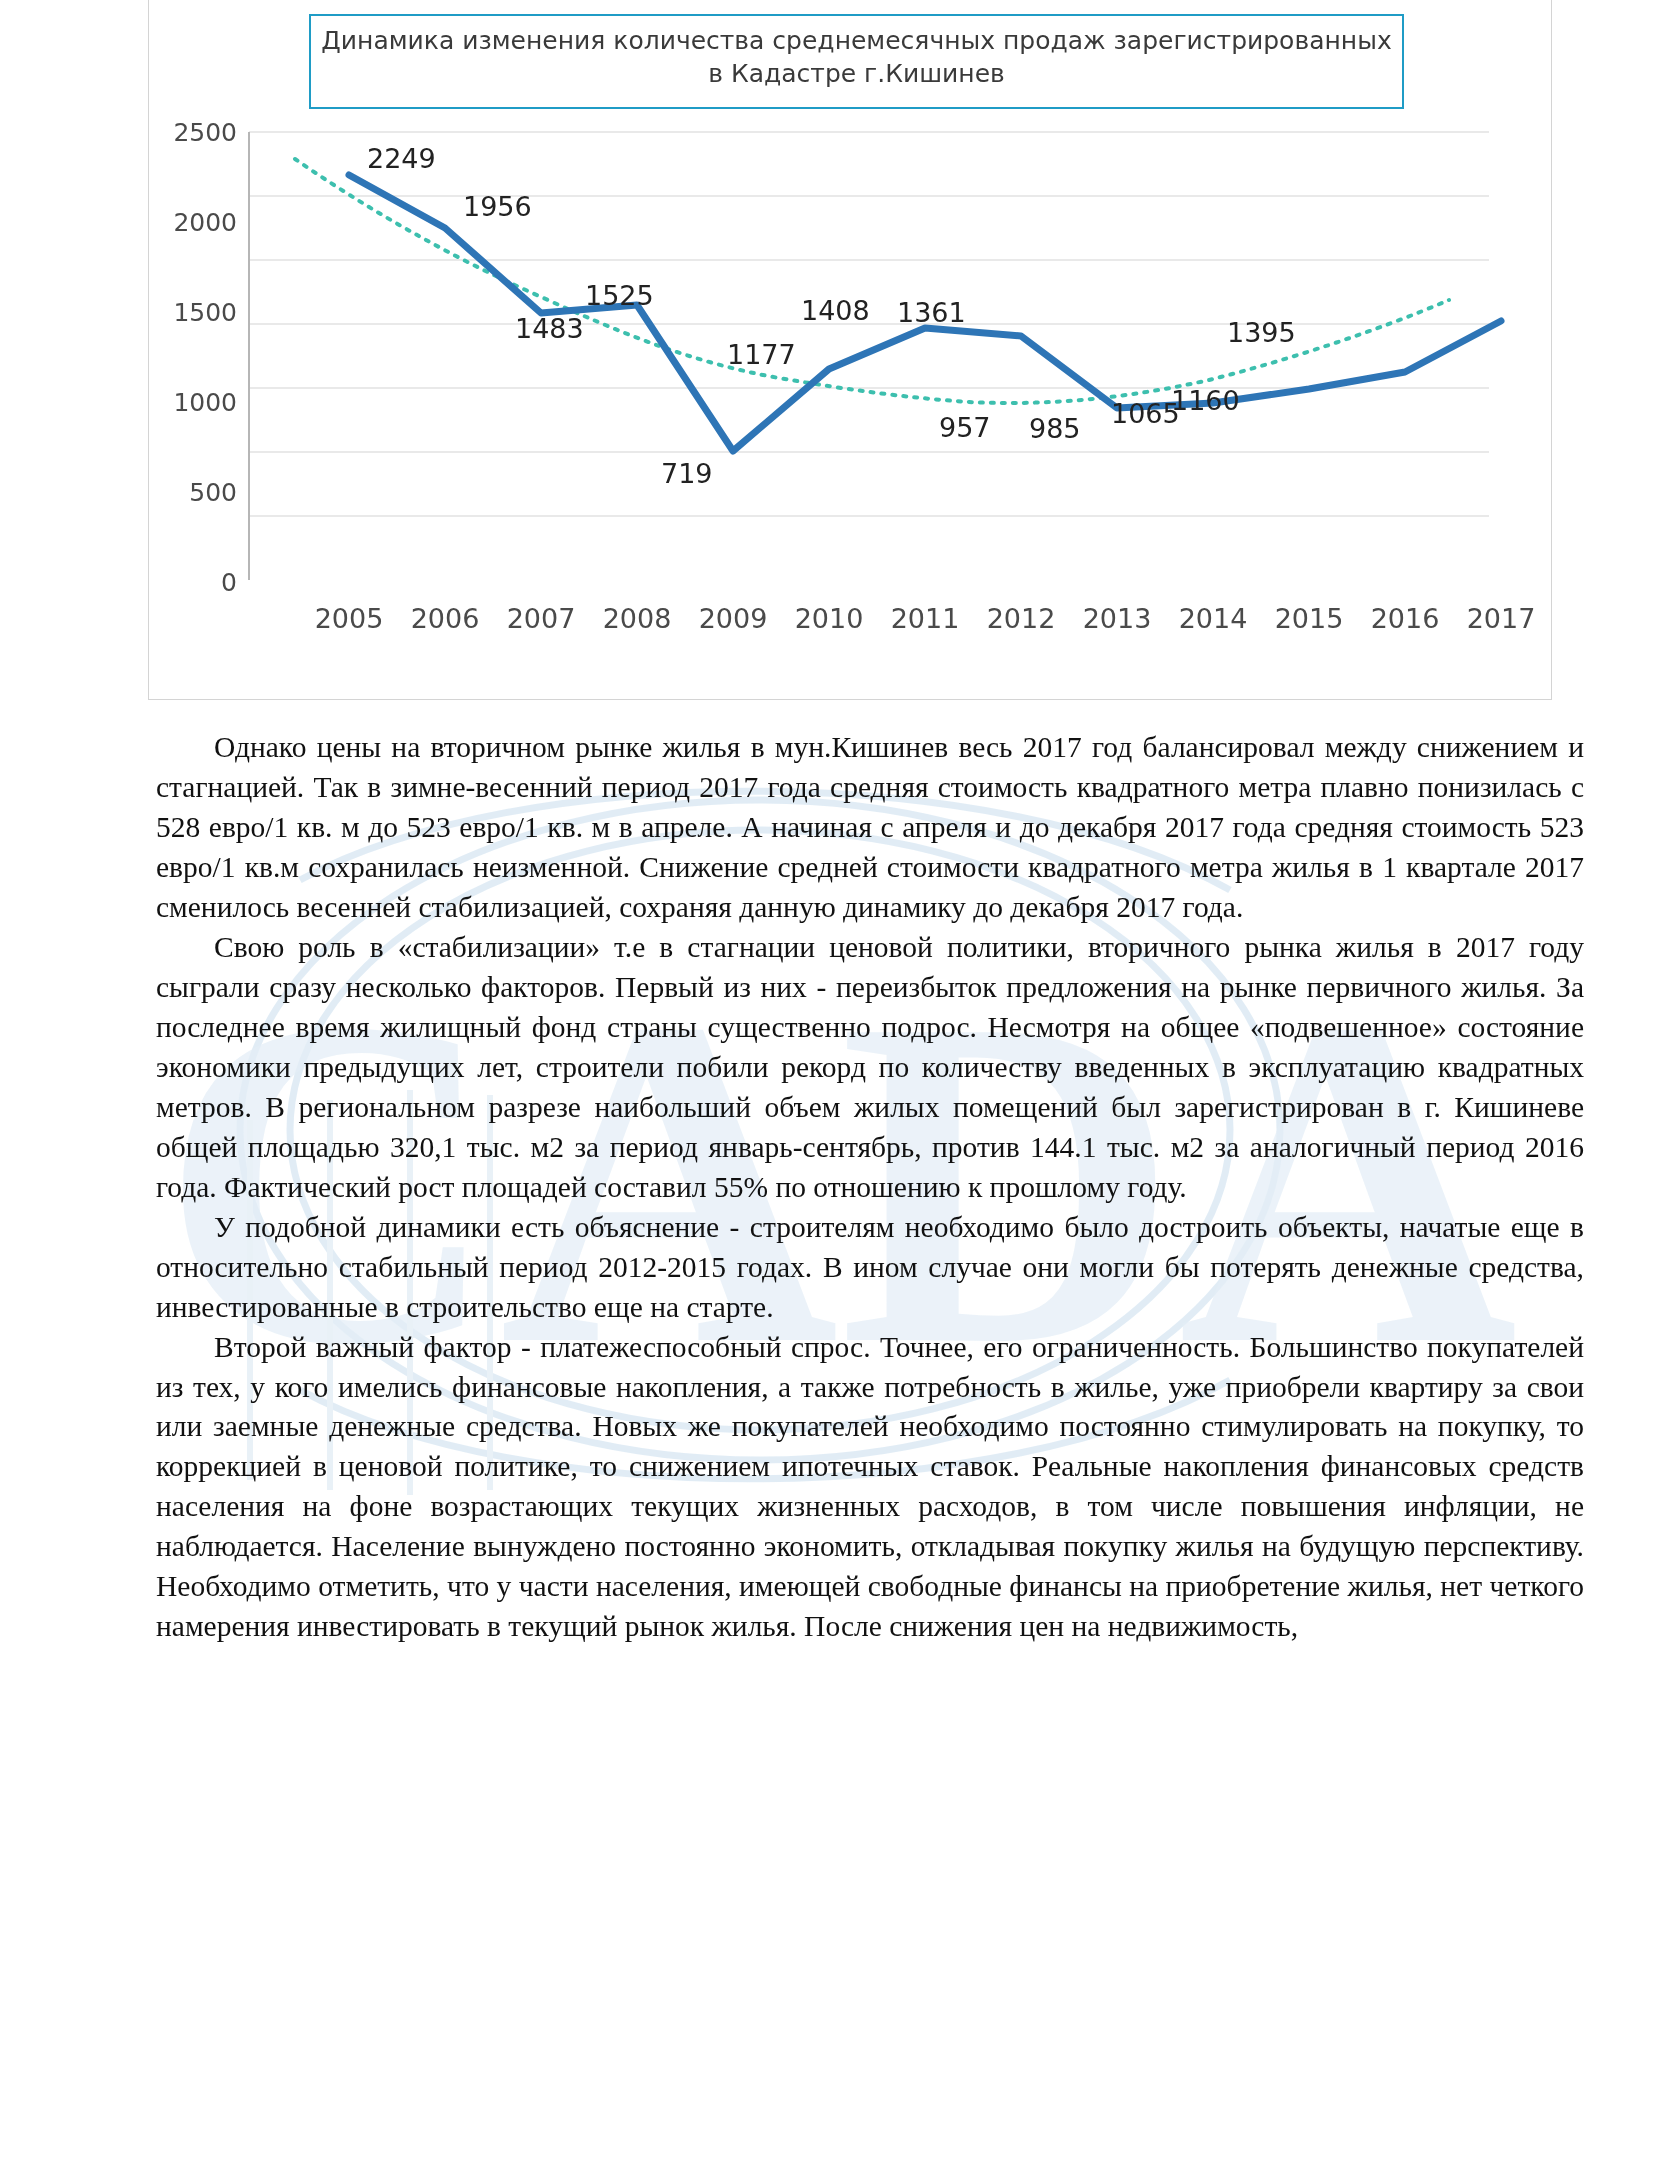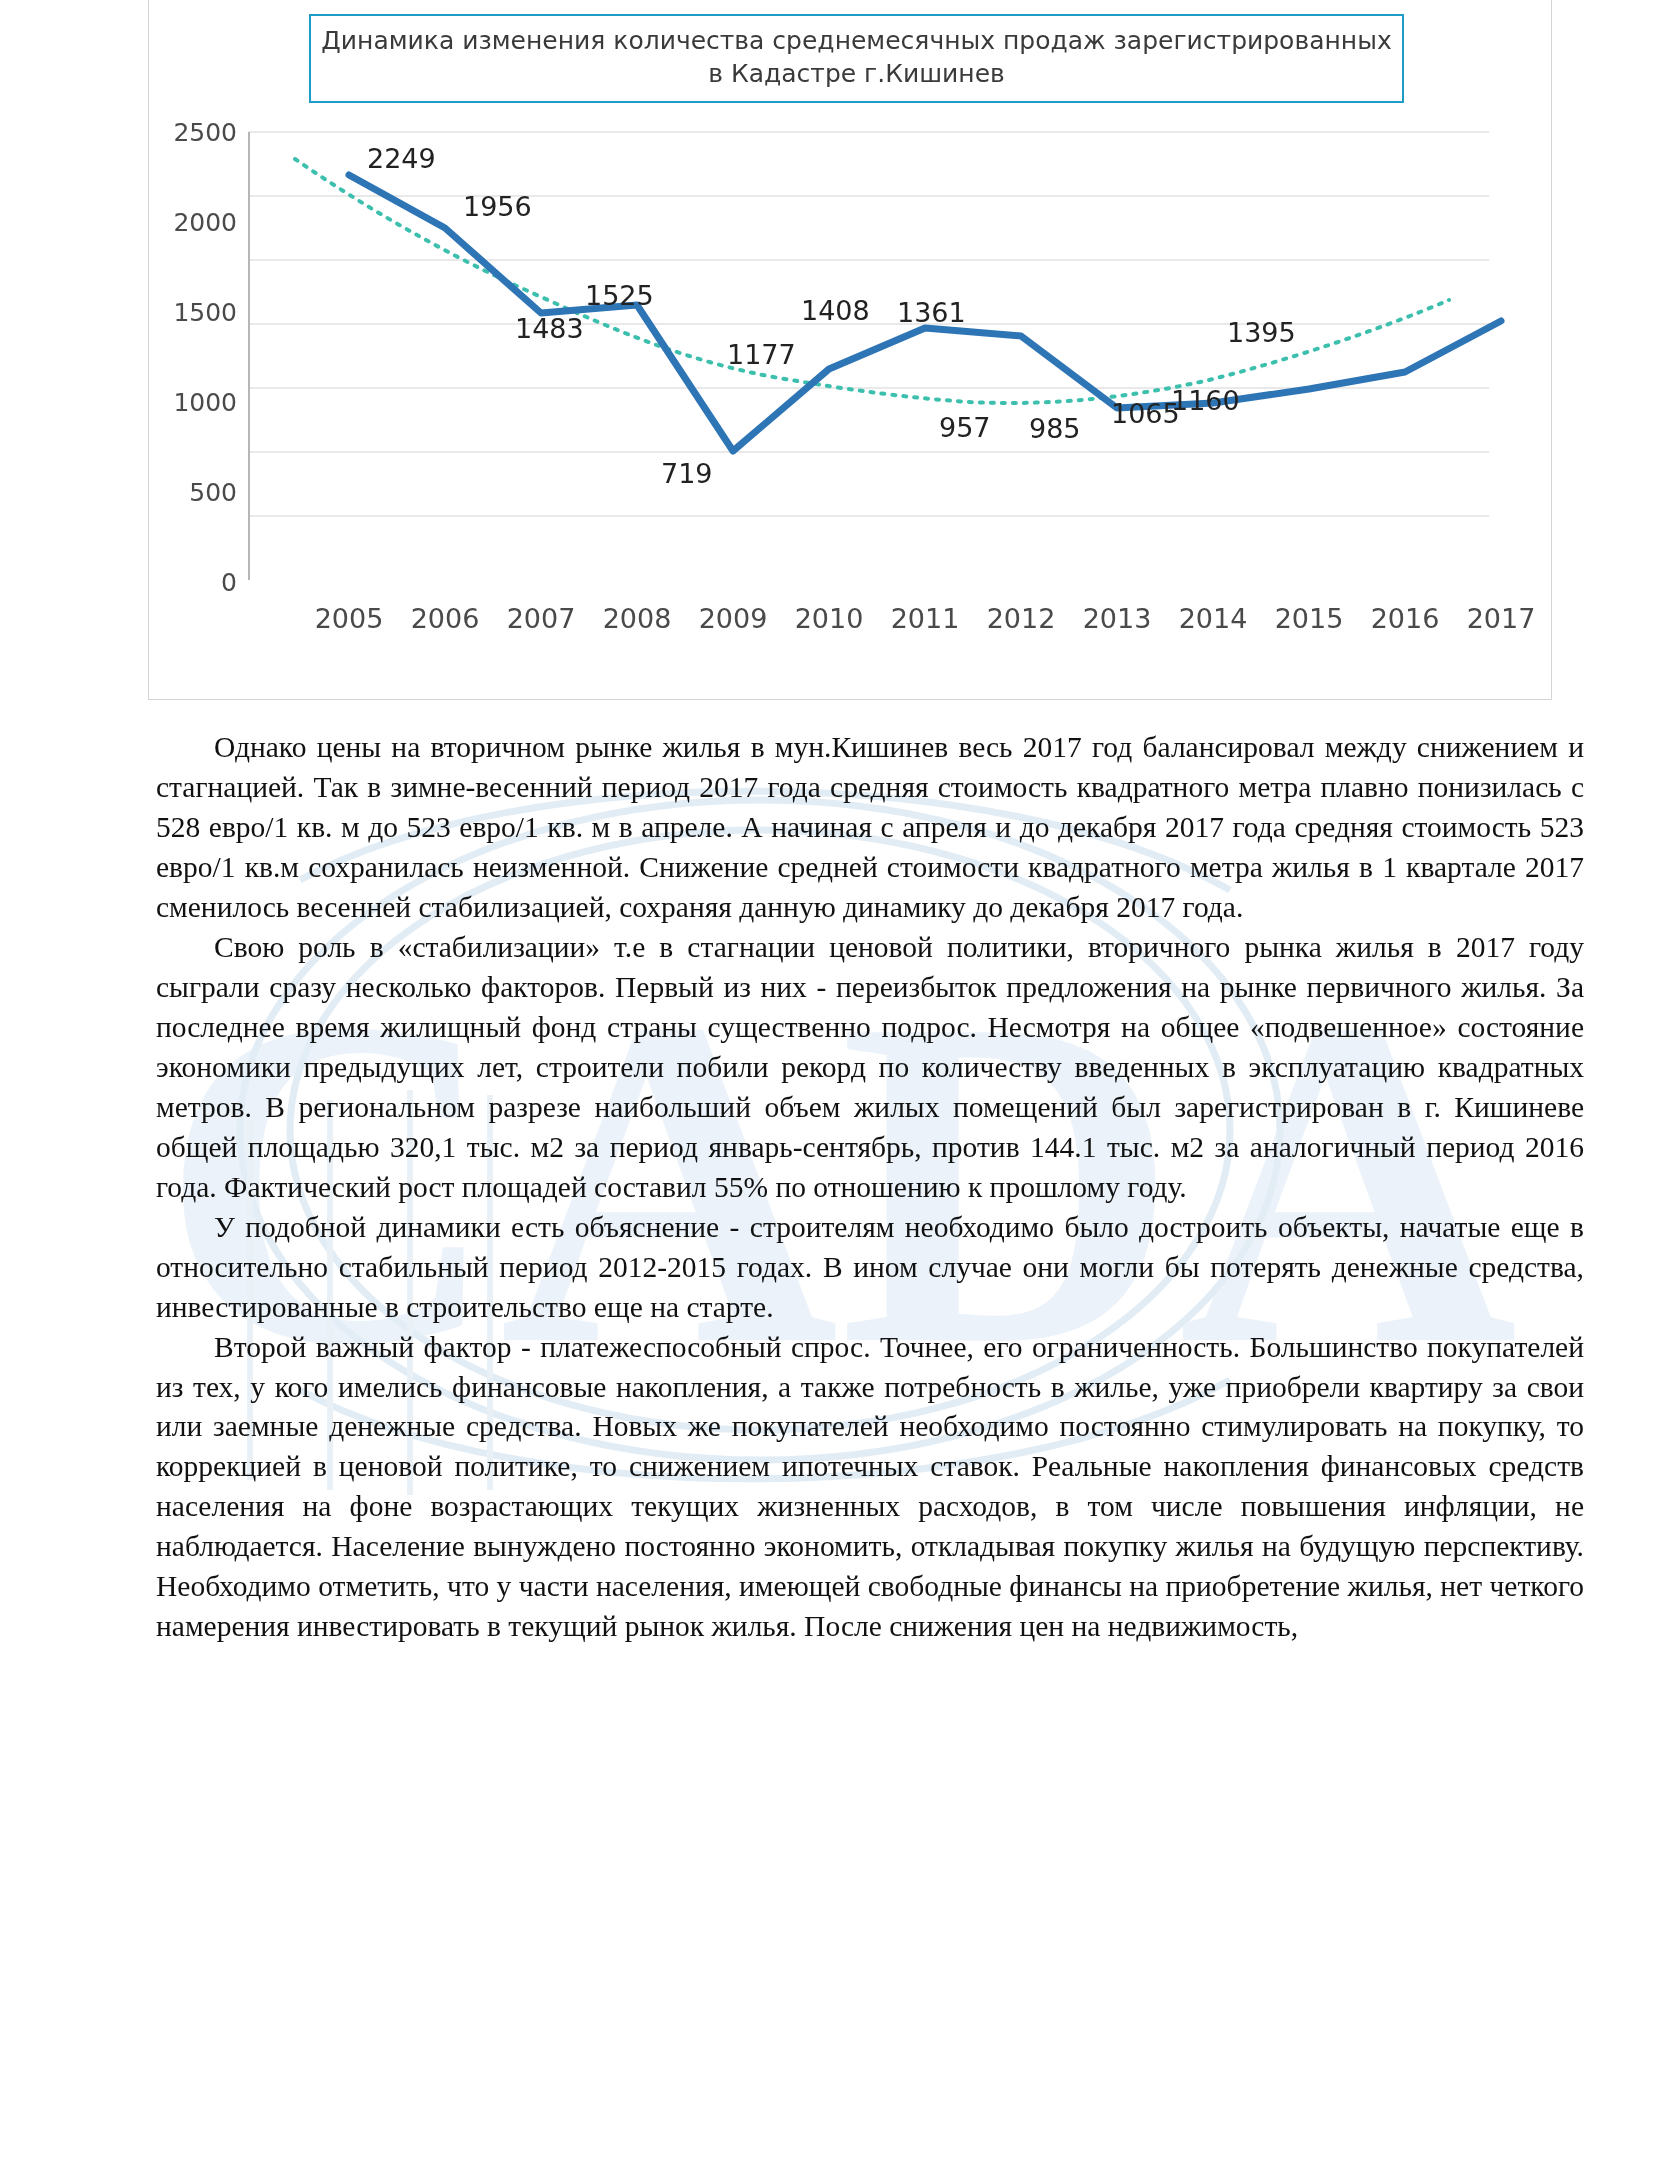--- a/index.html
+++ b/index.html
@@ -42,21 +42,21 @@
     z-index: 2;
   }
   #chart-title-box {
     position: absolute;
     left: 160px;
     top: 14px;
     width: 1095px;
     border: 2px solid #1f9cc6;
     background: #ffffff;
     box-sizing: border-box;
-    padding: 8px 10px 10px 10px;
+    padding: 8px 10px 16px 10px;
     text-align: center;
     font-family: "DejaVu Sans", sans-serif;
     font-size: 25px;
     line-height: 1.33;
     color: #3a3a3a;
   }
   #plot-area {
     position: absolute;
     left: 0;
     top: 0;

